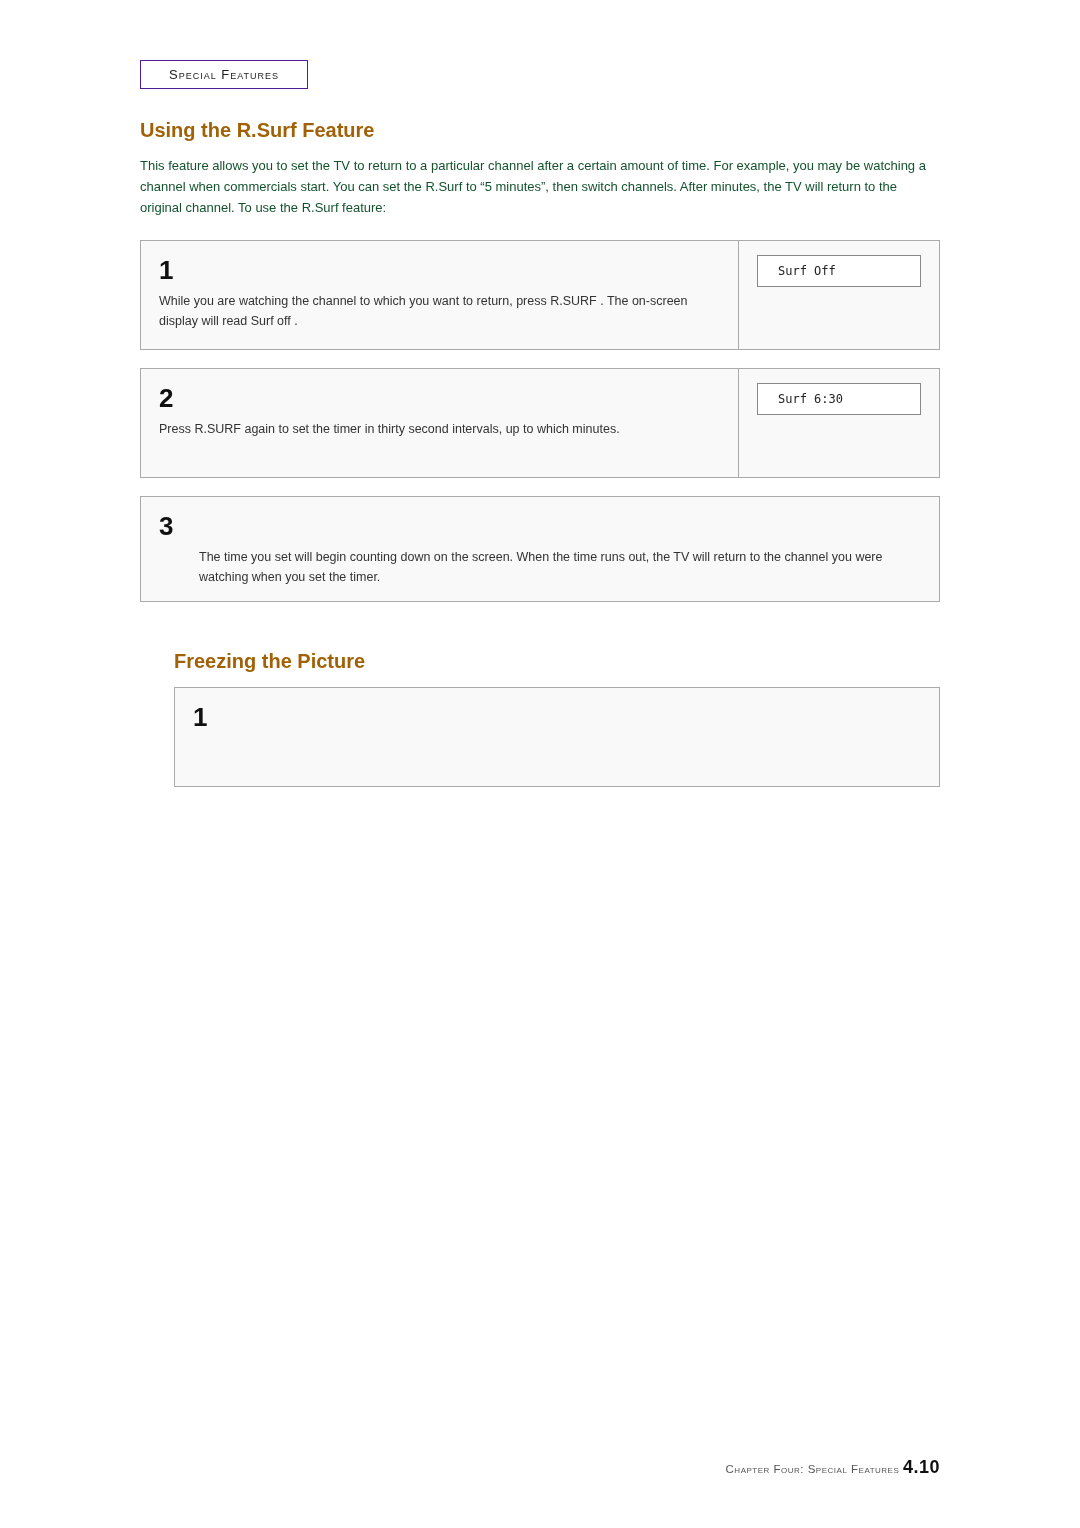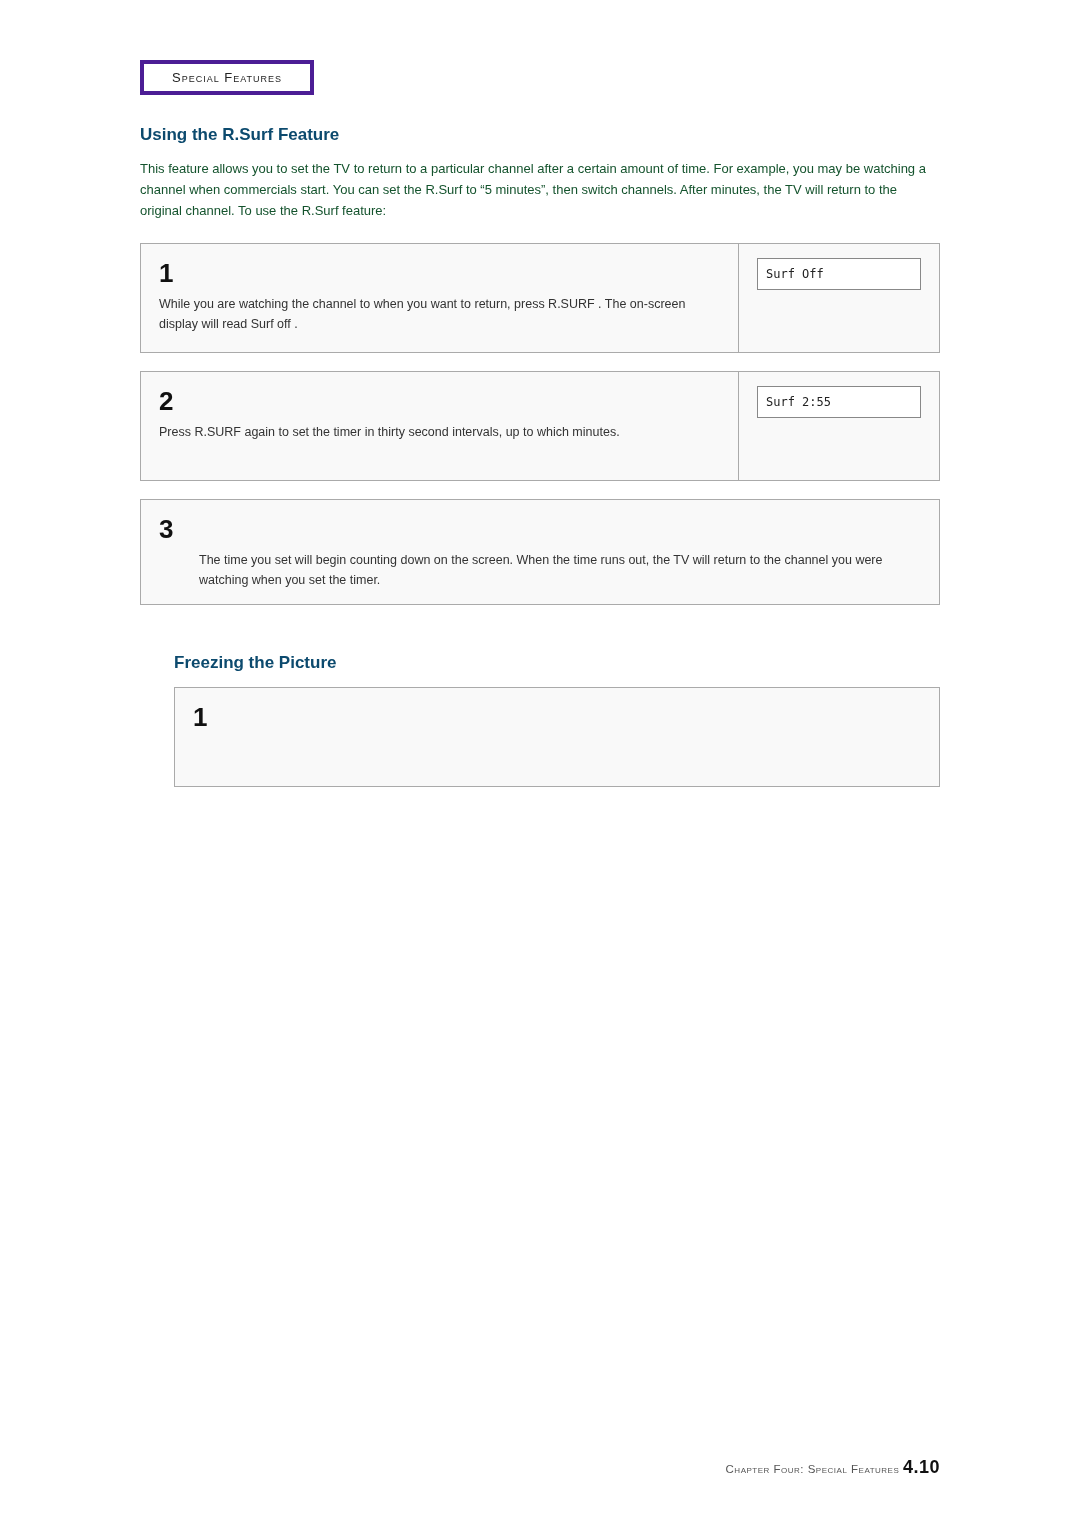--- a/index.html
+++ b/index.html
@@ -20,40 +20,40 @@
 
     .page-container {
       width: 1080px;
       min-height: 1528px;
       padding: 60px 140px 80px 140px;
       position: relative;
     }
 
     
     .special-features-box {
-      border: 4px solid #4c1d95;
+      border: 1px solid #4c1d95;
       display: inline-block;
       padding: 6px 28px;
       margin-bottom: 30px;
       font-size: 12px;
       letter-spacing: 1px;
     }
 
     .special-features-box span {
       font-variant: small-caps;
       font-size: 13px;
       letter-spacing: 1px;
     }
 
     
     .section-title {
-      font-size: 17px;
+      font-size: 20px;
       font-weight: bold;
       margin-bottom: 14px;
-      color: #0c4a6e;
+      color: #a16207;
     }
 
     
     .intro-text {
       font-size: 13px;
       line-height: 1.6;
       margin-bottom: 22px;
       color: #14532d;
     }
 
@@ -89,21 +89,21 @@
     .step-right {
       width: 200px;
       padding: 14px 18px;
       display: flex;
       flex-direction: column;
       justify-content: flex-start;
     }
 
     .screen-display {
       border: 1px solid #888;
-      padding: 8px 8px;
+      padding: 8px 20px;
       background: #fff;
       font-size: 12px;
       font-family: monospace;
       display: inline-block;
       min-width: 120px;
     }
 
     
     .step-block-full {
       border: 1px solid #aaa;
@@ -164,35 +164,35 @@
   
   <h1 class="section-title">Using the R.Surf Feature</h1>
 
   
   <p class="intro-text">This feature allows you to set the TV to return to a particular channel after a certain amount of time. For example, you may be watching a channel when commercials start. You can set the R.Surf to “5 minutes”, then switch channels. After minutes, the TV will return to the original channel. To use the R.Surf feature:</p>
 
   
   <div class="step-block">
     <div class="step-left">
       <div class="step-number">1</div>
-      <div class="step-text">While you are watching the channel to when you want to return, press R.SURF . The on-screen display will read  Surf off .</div>
+      <div class="step-text">While you are watching the channel to which you want to return, press R.SURF . The on-screen display will read  Surf off .</div>
     </div>
     <div class="step-right">
       <div class="screen-display">Surf    Off</div>
     </div>
   </div>
 
   
   <div class="step-block">
     <div class="step-left">
       <div class="step-number">2</div>
       <div class="step-text">Press R.SURF again to set the timer in thirty second intervals, up to which minutes.</div>
     </div>
     <div class="step-right">
-      <div class="screen-display">Surf    2:55</div>
+      <div class="screen-display">Surf    6:30</div>
     </div>
   </div>
 
   
   <div class="step-block-full">
     <div class="step-number">3</div>
     <div class="step-text">The time you set will begin counting down on the screen. When the time runs out, the TV will return to the channel you were watching when you set the timer.</div>
   </div>
 
   

